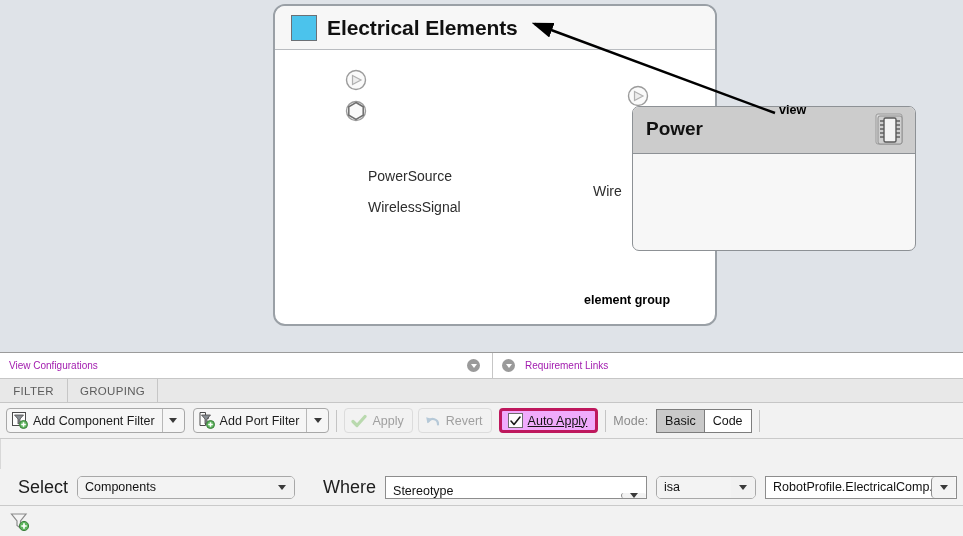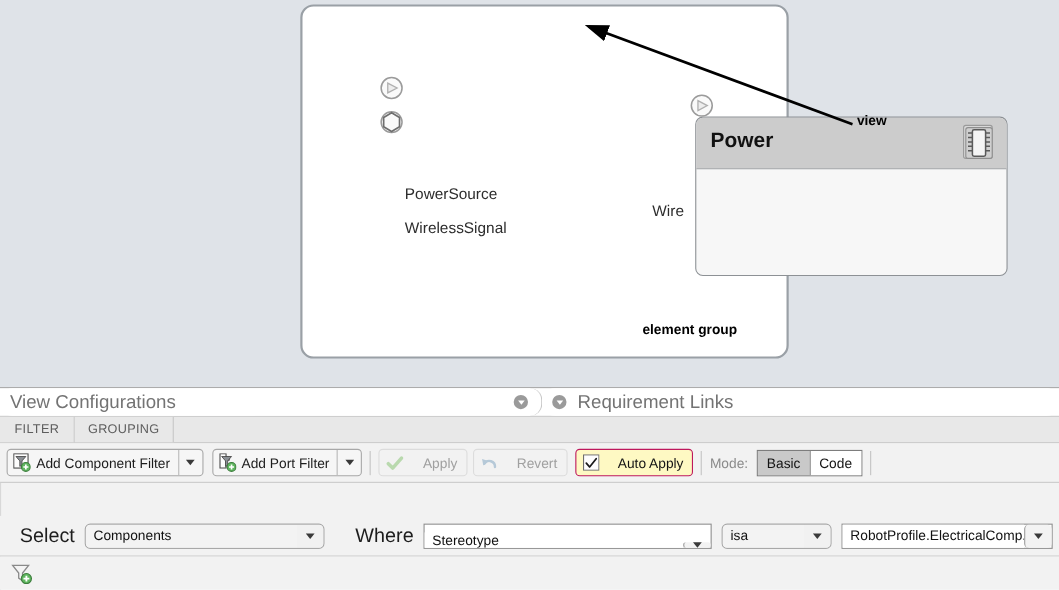--- a/index.html
+++ b/index.html
@@ -148,23 +148,22 @@
     background: #ffffff;
     border-bottom: 1px solid #c6c6c6;
     box-sizing: border-box;
   }
   .panel-tab {
     display: flex;
     align-items: center;
     height: 100%;
     box-sizing: border-box;
     background: #ffffff;
-    font-size: 17px;
-    color: #737373;
-    border-radius: 11px;
+    font-size: 10px;
+    color: #a21caf;
   }
   #panel-tab-view-configs {
     width: 493px;
     border-right: 1px solid #c6c6c6;
     padding-left: 9px;
     position: relative;
   }
   #panel-tab-req-links {
     flex: 1;
     padding-left: 9px;
@@ -257,32 +256,33 @@
     width: 0; height: 0;
     border-left: 4px solid transparent;
     border-right: 4px solid transparent;
     border-top: 5px solid #3a3a3a;
   }
   .tb-btn {
     display: flex;
     align-items: center;
     height: 25px;
     padding: 0 8px 0 6px;
-    gap: 17px;
+    gap: 5px;
     border: 1px solid transparent;
     border-radius: 4px;
     font-size: 12.5px;
     box-sizing: border-box;
     white-space: nowrap;
   }
   .tb-btn.disabled { color: #a0a0a0; border-color: #dcdcdc; background: #f2f2f2; }
   .tb-btn.toggled {
     color: #141414;
-    background: #fef9c3;
-    border: 1px solid #be185d;
+    background: #f0abfc;
+    border: 3px solid #be185d;
+    text-decoration: underline;
   }
   .tb-sep {
     width: 1px; height: 22px;
     background: #c4c4c4;
     margin: 0 7px;
   }
   .tb-text { font-size: 12.5px; color: #8b8b8b; }
   .seg-group {
     display: flex;
     height: 24px;
@@ -407,20 +407,24 @@
     width: 1px; height: 98px;
     background: #d8d8d8;
   }
 </style>
 </head>
 <body>
 
 <div id="canvas">
 
   <div id="view-frame">
+    <div id="view-header">
+      <div id="view-swatch"></div>
+      <div id="view-title">Electrical Elements</div>
+    </div>
 
     <div id="power-block">
       <div id="power-header"></div>
       <div id="power-name">Power</div>
       <svg id="chip-icon" viewBox="0 0 34 36">
         <rect x="3" y="2" width="26" height="30" rx="2" fill="#d8d8d8" stroke="#9a9a9a" stroke-width="1"></rect>
         <rect x="5" y="4" width="24" height="28" rx="2" fill="#cfcfcf" stroke="#8e8e8e" stroke-width="1"></rect>
         <rect x="11" y="6" width="12" height="24" rx="1.5" fill="#f4f4f4" stroke="#5a5a5a" stroke-width="1.4"></rect>
         <g stroke="#5a5a5a" stroke-width="1.4">
           <line x1="7" y1="9" x2="11" y2="9"></line>

